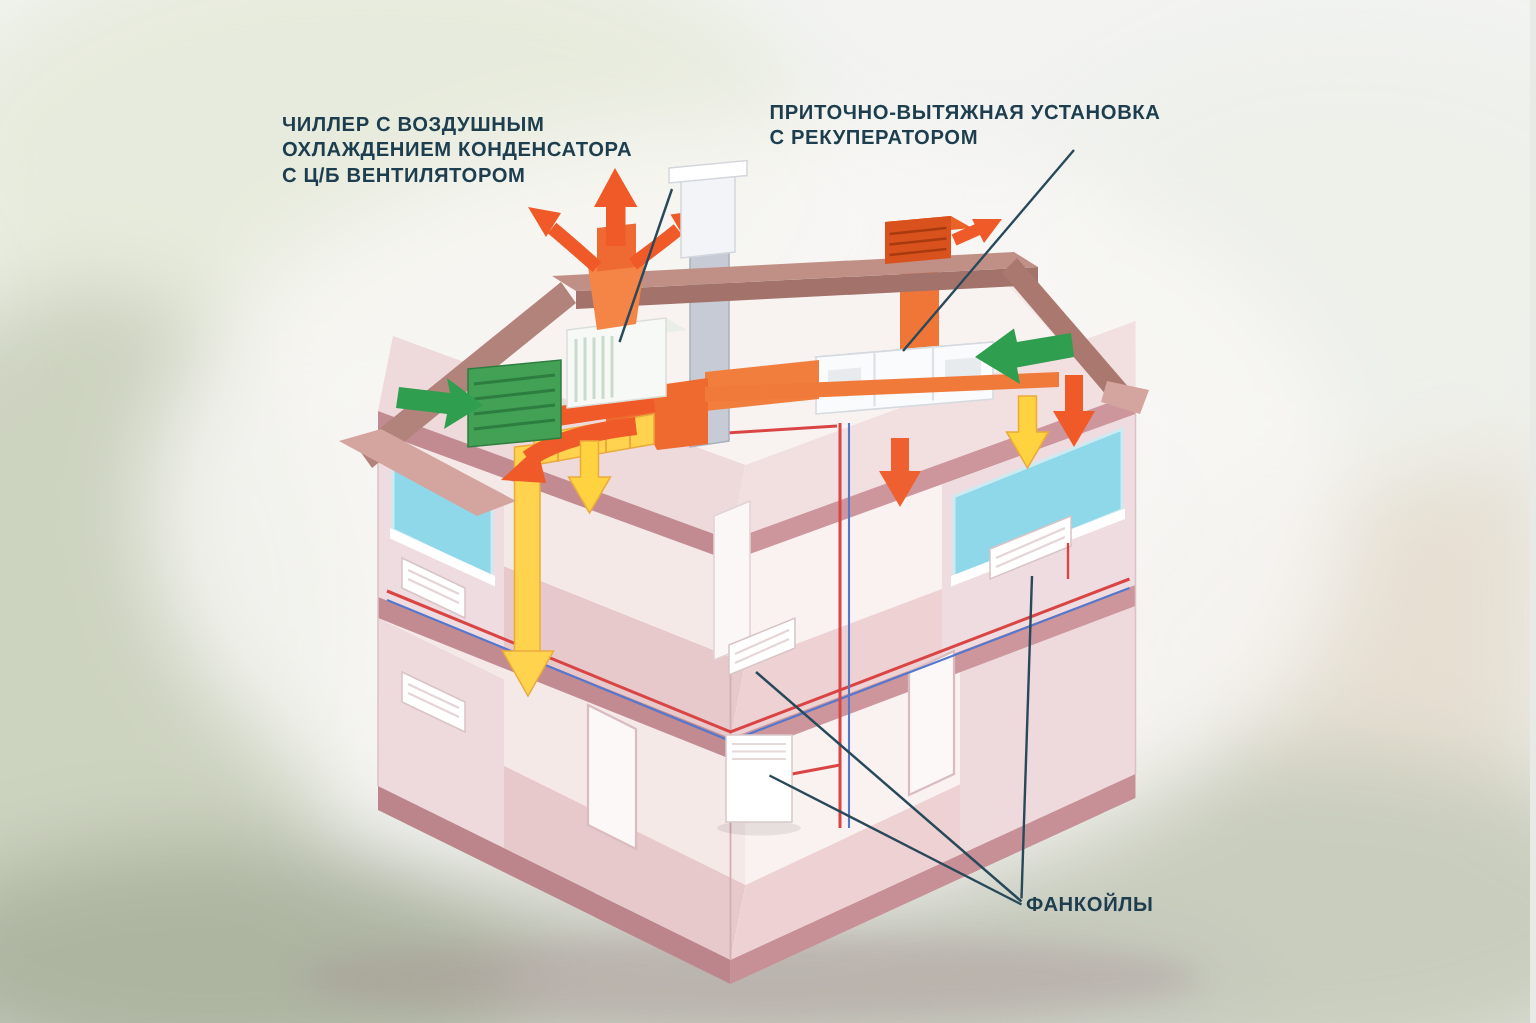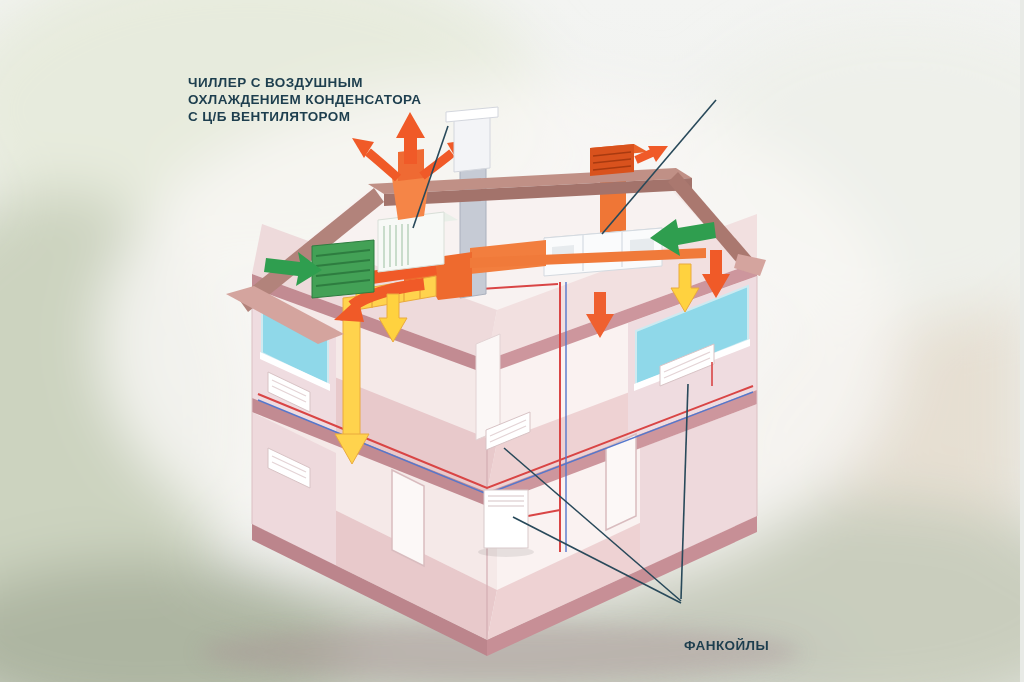--- a/index.html
+++ b/index.html
@@ -199,15 +199,17 @@
     <path d="M716,100 L602,234"></path>
     <path d="M681,599 L688,384"></path>
     <path d="M681,601 L504,448"></path>
     <path d="M681,603 L513,517"></path>
   </g>
 </svg>
 
 <div class="diagram-label" style="left:188px;top:74px;">ЧИЛЛЕР С ВОЗДУШНЫМ
 ОХЛАЖДЕНИЕМ КОНДЕНСАТОРА
 С Ц/Б ВЕНТИЛЯТОРОМ</div>
-<div class="diagram-label" style="left:684px;top:594px;margin-top:43px;">ФАНКОЙЛЫ</div>
+<div class="diagram-label" style="left:513px;top:66px;">ПРИТОЧНО-ВЫТЯЖНАЯ УСТАНОВКА
+С РЕКУПЕРАТОРОМ</div>
+<div class="diagram-label" style="left:684px;top:594px;">ФАНКОЙЛЫ</div>
 
 </div>
 
 </body></html>

